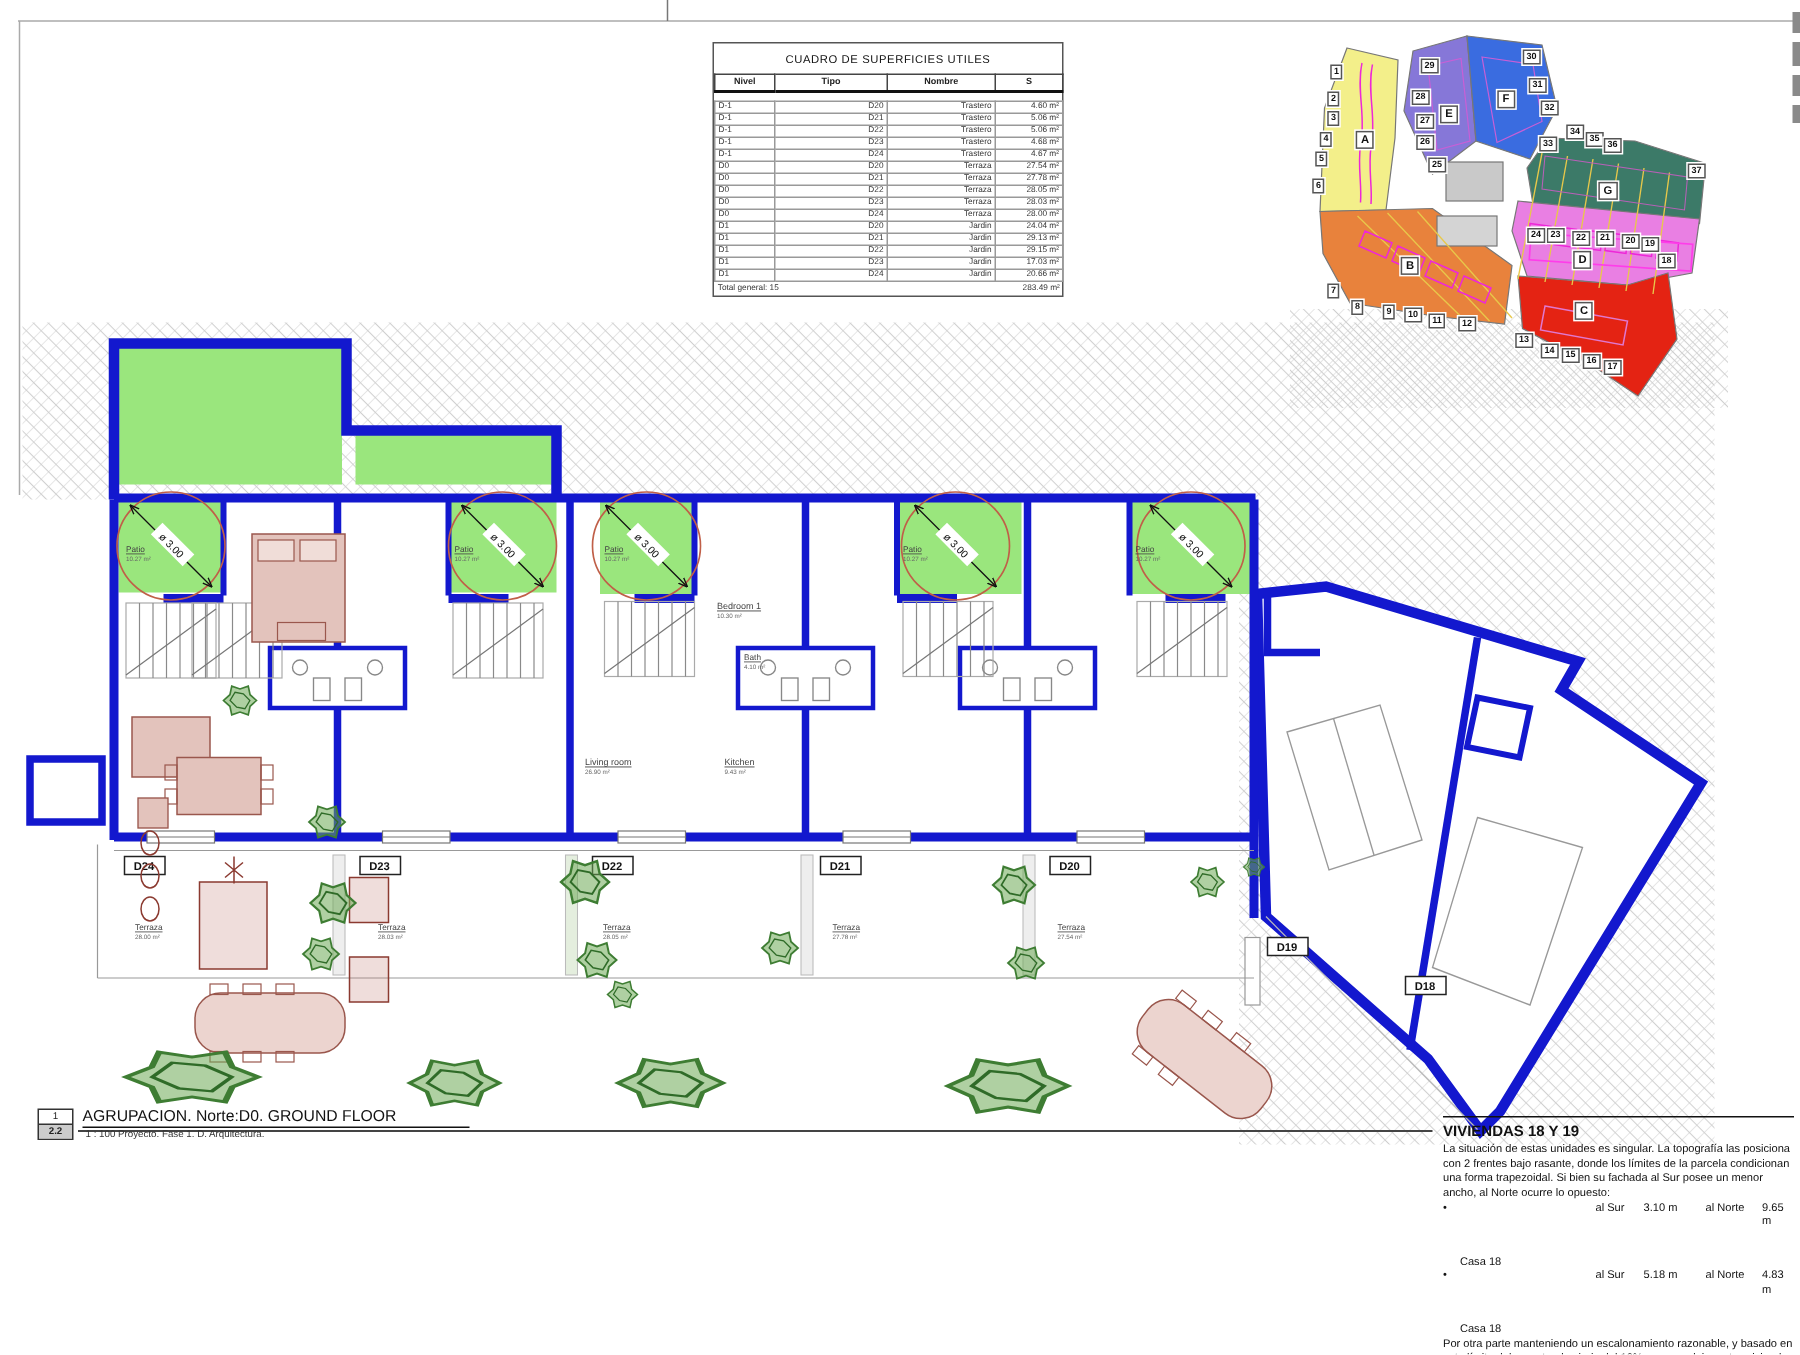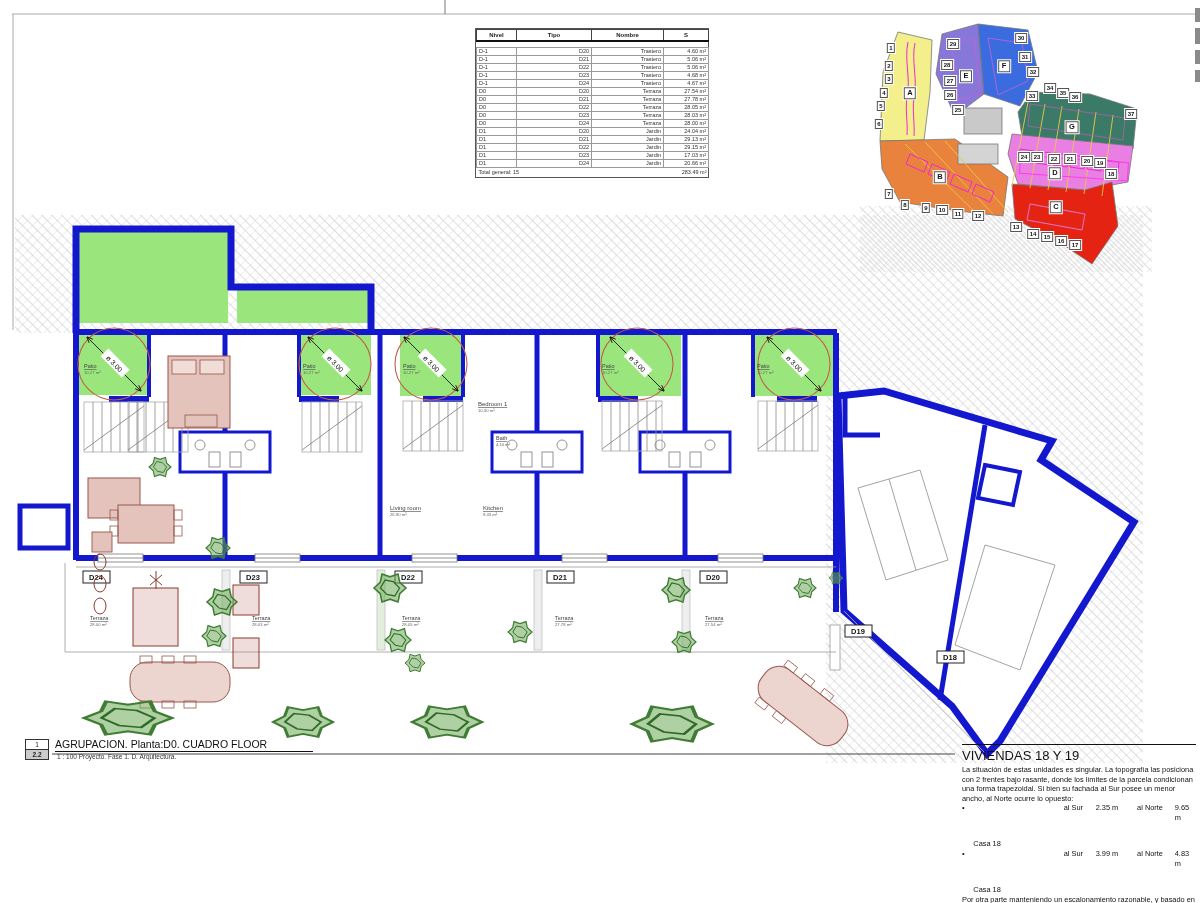--- a/index.html
+++ b/index.html
@@ -26,21 +26,21 @@
   #tblock{position:absolute;left:25px;top:738px;width:330px;}
   #tnum{position:absolute;left:0;top:1px;width:22px;border:1px solid #333;font-size:6.5px;text-align:center;}
   #tnum .n1{background:#fff;border-bottom:1px solid #333;line-height:9px;}
   #tnum .n2{background:#ccc;line-height:9px;font-weight:bold;}
   #ttitle{position:absolute;left:30px;top:0;width:258px;font-size:10.5px;color:#111;
           border-bottom:1.5px solid #111;padding-bottom:1px;white-space:nowrap;}
   #tscale{position:absolute;left:32px;top:15px;font-size:6.5px;color:#333;white-space:nowrap;}
   
   #notes{position:absolute;left:962px;top:744px;width:234px;border-top:1.5px solid #111;padding-top:3px;
          font-size:7.4px;line-height:1.3;color:#111;}
-  #notes .nt{font-weight:normal;font-size:13px;}
+  #notes .nt{font-weight:bold;font-size:10px;}
   #notes p{margin:0;}
   .crow{display:flex;}
   .c-b{width:12px;}.c-l{width:96px;margin-top:36px;}.c-s{width:34px;}.c-sv{width:44px;}.c-n{width:40px;}
   .brow{position:relative;padding-left:40px;}
   .brow .c-b{position:absolute;left:2px;top:0;}
 </style>
 </head>
 <body>
 
 <div id="sheet">
@@ -459,20 +459,21 @@
   <div class="zoneL" style="left:50px;top:79px;">A</div>
   <div class="zoneL" style="left:80px;top:163px;">B</div>
   <div class="zoneL" style="left:196px;top:193px;">C</div>
   <div class="zoneL" style="left:195px;top:159px;">D</div>
   <div class="zoneL" style="left:106px;top:62px;">E</div>
   <div class="zoneL" style="left:144px;top:52px;">F</div>
   <div class="zoneL" style="left:212px;top:113px;">G</div>
 </div>
 
 <div id="surf">
+  <div class="ttl">CUADRO DE SUPERFICIES UTILES</div>
   <table>
     <colgroup>
           <col style="width:40px">
           <col style="width:75px">
           <col style="width:72px">
           <col style="width:45px">
         </colgroup>
     <thead>
       <tr>
         <th>Nivel</th>
@@ -583,40 +584,40 @@
       </tr>
     </tfoot>
   </table>
 </div>
 
 <div id="tblock">
   <div id="tnum">
     <div class="n1">1</div>
     <div class="n2">2.2</div>
   </div>
-  <div id="ttitle">AGRUPACION. Planta:D0. CUADRO FLOOR</div>
+  <div id="ttitle">AGRUPACION. Norte:D0. GROUND FLOOR</div>
   <div id="tscale">1 : 100 Proyecto. Fase 1. D. Arquitectura.</div>
 </div>
 
 <div id="notes">
   <div class="nt">VIVIENDAS 18 Y 19</div>
   <p>La situación de estas unidades es singular. La topografía las posiciona con 2 frentes bajo rasante, donde los límites de la parcela condicionan una forma trapezoidal. Si bien su fachada al Sur posee un menor ancho, al Norte ocurre lo opuesto:</p>
   <div class="crow">
     <span class="c-b">•</span>
     <span class="c-l">Casa 18</span>
     <span class="c-s">al Sur</span>
-    <span class="c-sv">2.35 m</span>
+    <span class="c-sv">3.10 m</span>
     <span class="c-n">al Norte</span>
     <span>9.65 m</span>
   </div>
   <div class="crow">
     <span class="c-b">•</span>
     <span class="c-l">Casa 18</span>
     <span class="c-s">al Sur</span>
-    <span class="c-sv">3.99 m</span>
+    <span class="c-sv">5.18 m</span>
     <span class="c-n">al Norte</span>
     <span>4.83 m</span>
   </div>
   <p>Por otra parte manteniendo un escalonamiento razonable, y basado en este límite del rasanteado viario del 10%, para no dejar estas viviendas totalmente enterradas con la topografía natural, le forzamos una altura límite de esta planta bajo rasante. En conversaciones con la Arquitecto Municipal, se observa conveniente preservar cerrado como sótano que son, careciendo de sentido y peor resultado formal el diseño diáfano general del conjunto.</p>
   <div class="brow">
     <span class="c-b">•</span>
     <span>Modificación recogida en los planos sustitutivos 2D.2.1 y 2D.2.2 del archivo 3.2_A2.pdf</span>
   </div>
 </div>
 

